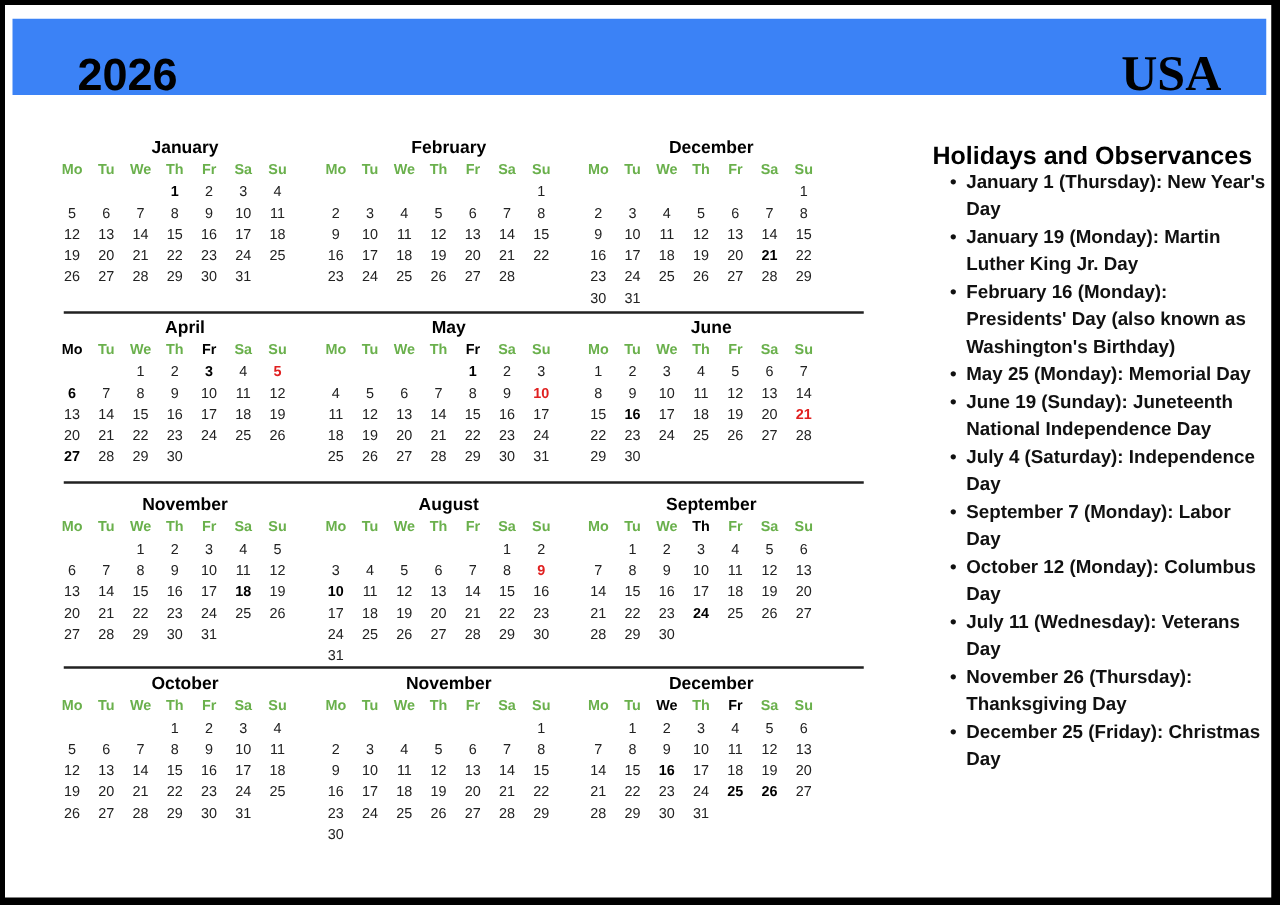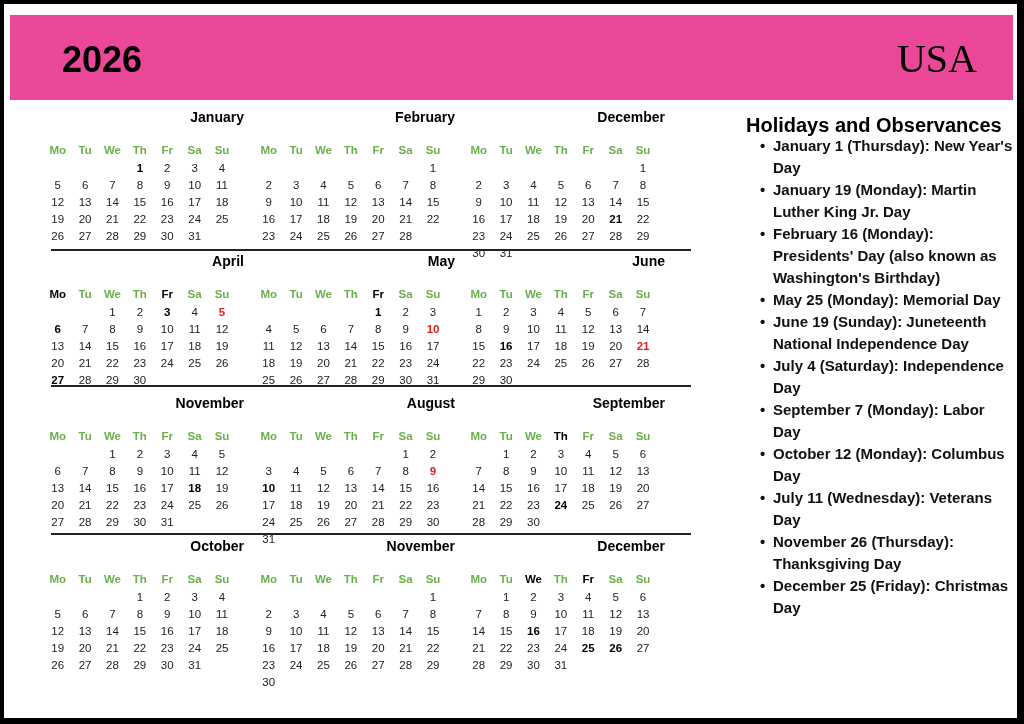--- a/index.html
+++ b/index.html
@@ -6,42 +6,42 @@
   body {
     width:1024px; height:724px; overflow:hidden; position:relative;
     background:#000;
     font-family:"Liberation Sans", sans-serif;
   }
   .page {
     position:absolute; left:4px; top:4px; width:1013px; height:714px;
     background:#fff;
   }
   .header {
-    position:absolute; left:6px; top:11px; width:1003px; height:85px;
-    background:#ec4899;
+    position:absolute; left:6px; top:11px; width:1003px; height:61px;
+    background:#3b82f6;
   }
   .year {
     position:absolute; left:52px; top:24px;
     font-family:"Liberation Sans", sans-serif; font-weight:bold; font-size:36px; color:#000;
   }
   .country {
     position:absolute; right:36px; top:20px;
-    font-family:"Liberation Serif", serif; font-weight:normal; font-size:40px; color:#000;text-align:center;
+    font-family:"Liberation Serif", serif; font-weight:bold; font-size:40px; color:#000;text-align:center;
   }
   .month {
     position:absolute; width:200px;
   }
   .month-title {
-    text-align:right; font-weight:bold; font-size:14px; color:#000; height:18px; line-height:18px;
+    text-align:center; font-weight:bold; font-size:14px; color:#000; height:18px; line-height:18px;
     padding-left:8px;
   }
   .dow-row, .week-row {
     display:flex; height:17px; line-height:17px;
   }
-  .dow-row { margin-top:16px; margin-bottom:1px; }
+  .dow-row { margin-top:2px; margin-bottom:1px; }
   .cell {
     width:27.4px; text-align:center; font-size:11.5px; color:#222;
   }
   .dow { color:#6ab04c; font-weight:bold; font-size:11.5px; }
   .dow.hl { color:#000; }
   .day.bold { font-weight:bold; color:#000; }
   .day.red { font-weight:bold; color:#e02020; }
   .sep {
     position:absolute; left:47px; width:640px; height:2px; background:#222;
   }

